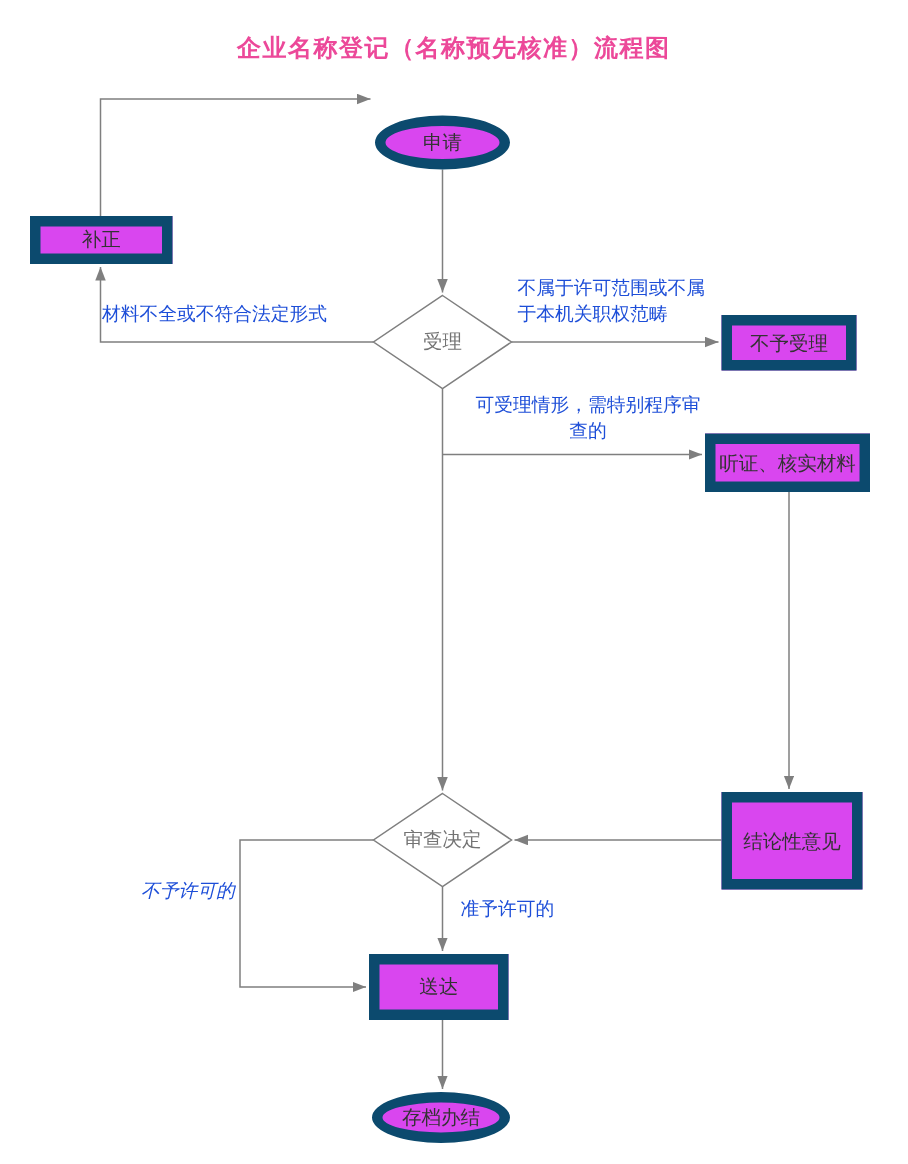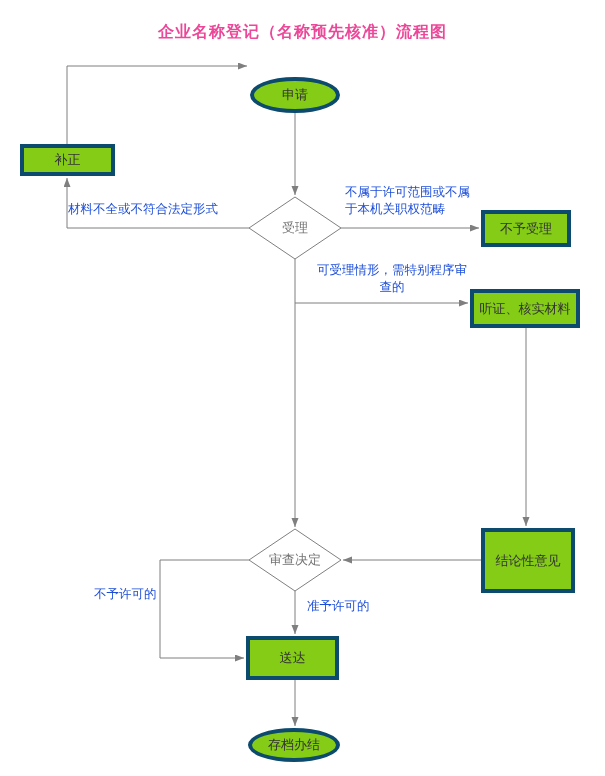--- a/index.html
+++ b/index.html
@@ -33,22 +33,22 @@
     top: 0;
     width: 605px;
     height: 776px;
   }
   .node {
     position: absolute;
     box-sizing: border-box;
     display: flex;
     align-items: center;
     justify-content: center;
-    border: 4px solid #0c4a6e;
-    background: #84cc16;
+    border: 7px solid #0c4a6e;
+    background: #d946ef;
     font-size: 13px;
     color: #333333;
     text-align: center;
     line-height: 1.2;
   }
   .ellipse {
     border-radius: 50%;
   }
   .dlabel {
     position: absolute;
@@ -120,17 +120,17 @@
   <div class="node ellipse" style="left:248px;top:728px;width:92px;height:34px;">存档办结</div>
 
   <div class="elabel" style="left:68px;top:201px;">材料不全或不符合法定形式</div>
 
   <div class="elabel" style="left:345px;top:184px;">不属于许可范围或不属
 于本机关职权范畴</div>
 
   <div class="elabel center" style="left:316px;top:262px;width:152px;">可受理情形，需特别程序审
 查的</div>
 
-  <div class="elabel" style="left:94px;top:586px;">不予许可的</div>
+  <div class="elabel" style="left:94px;top:586px;font-style:italic;">不予许可的</div>
 
   <div class="elabel" style="left:307px;top:598px;">准予许可的</div>
 
 </div>
 
 </body></html>

